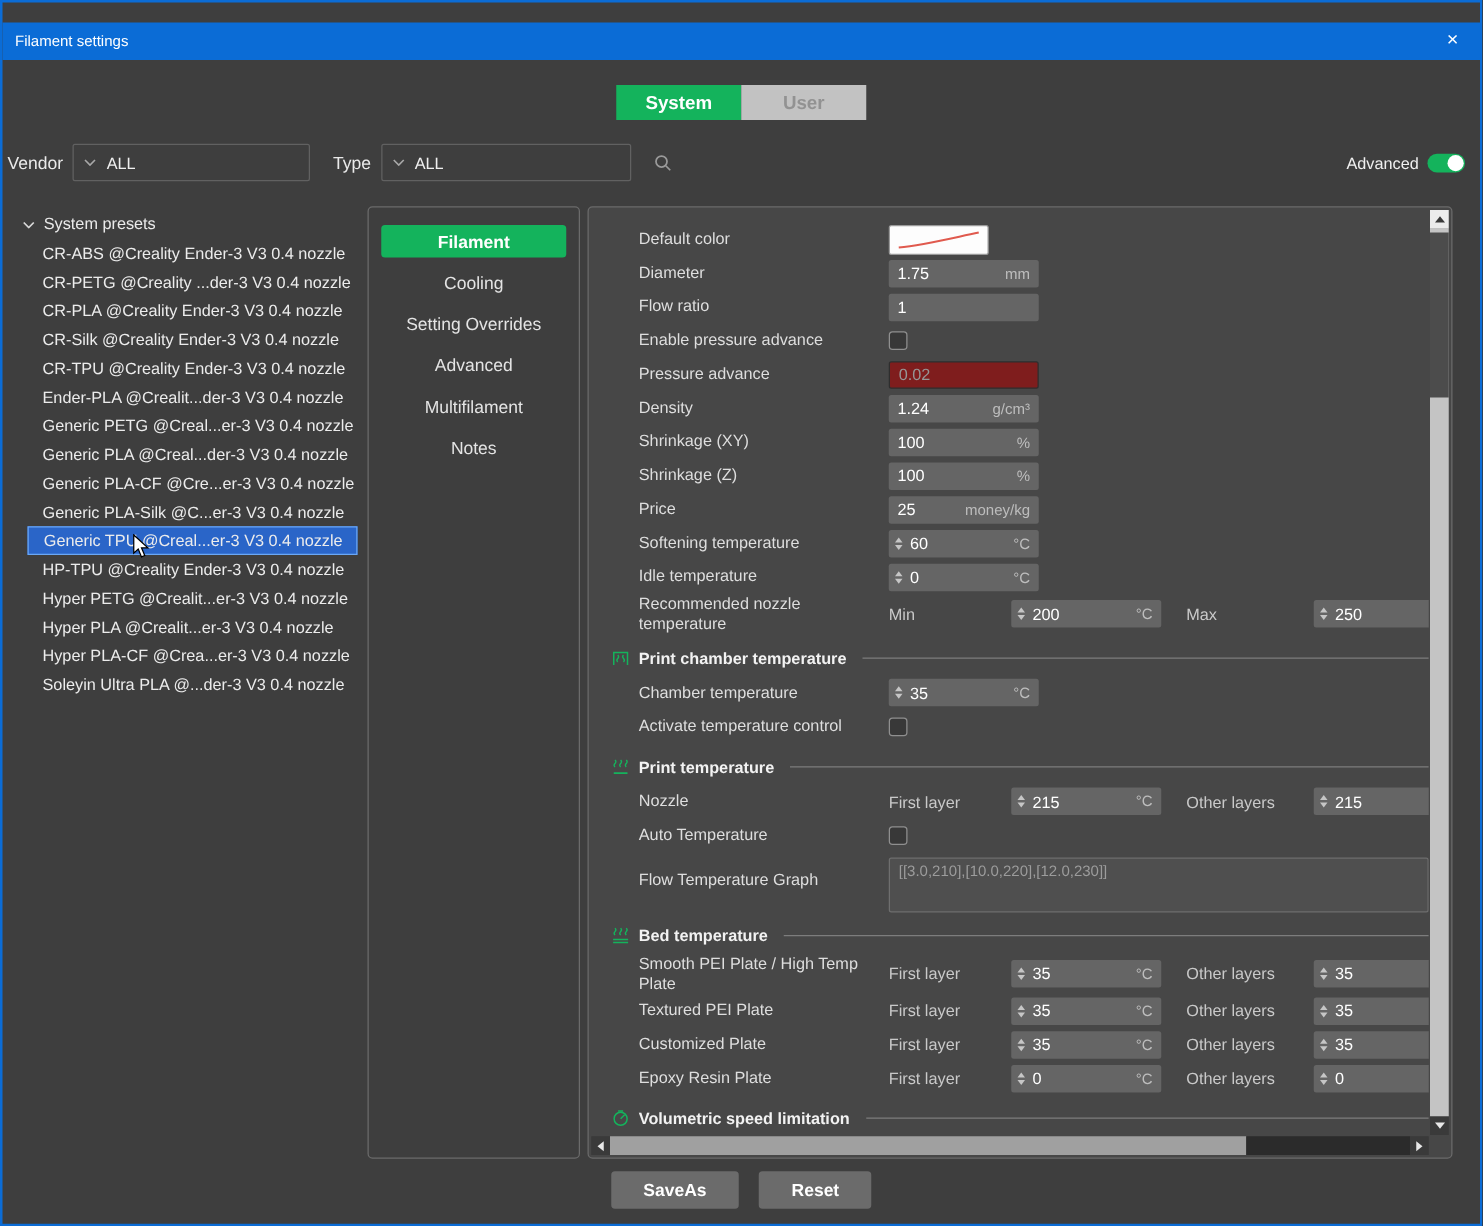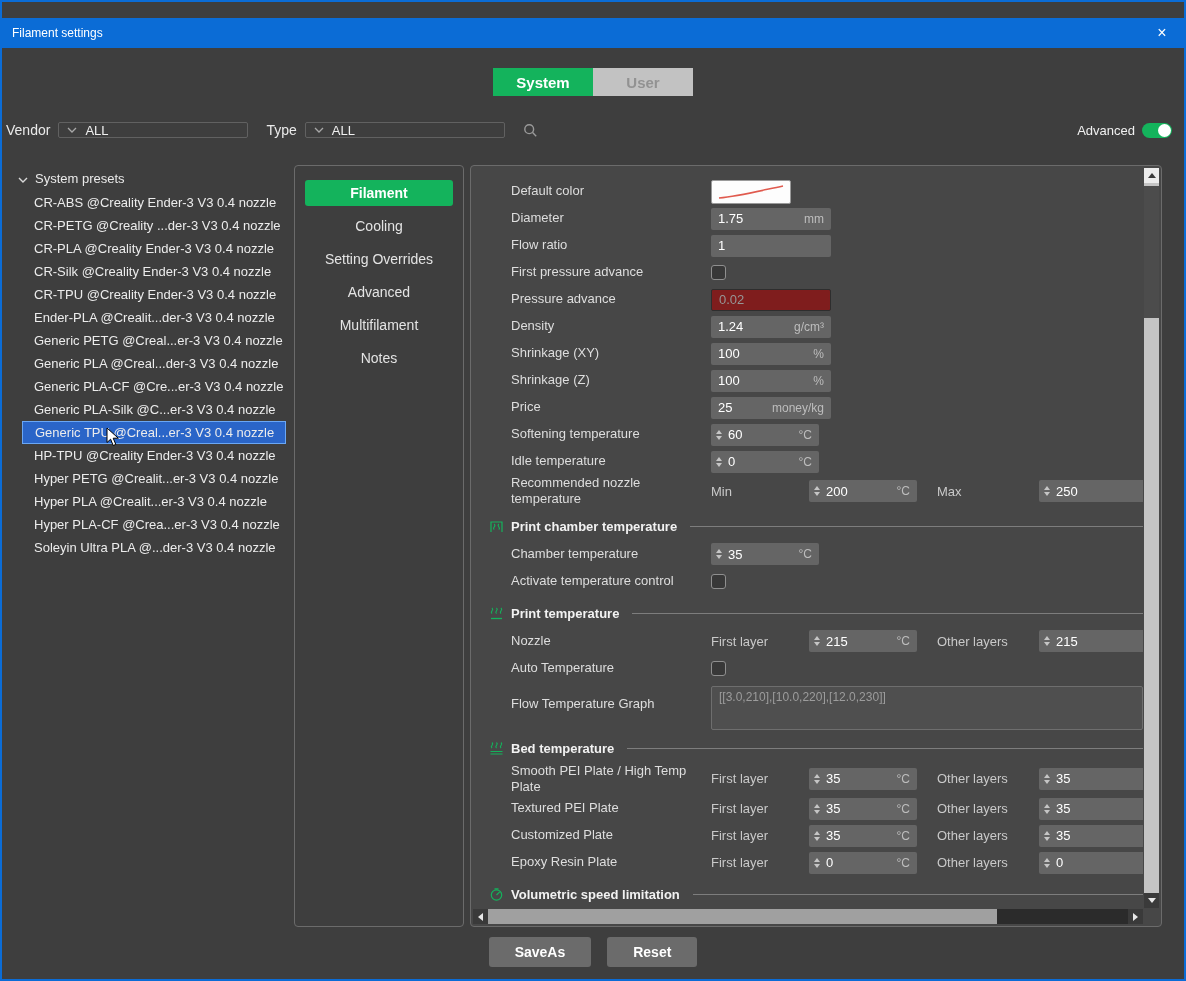--- a/index.html
+++ b/index.html
@@ -15,21 +15,21 @@
   .titlebar .title{flex:1;font-size:12px;padding-left:10px;}
   .close-btn{width:44px;height:30px;display:flex;align-items:center;justify-content:center;font-size:16px;color:#fff;}
   
   .mode-row{display:flex;justify-content:center;margin-top:20px;flex:none;}
   .mode-tab{width:100px;height:28px;display:flex;align-items:center;justify-content:center;font-size:15px;font-weight:bold;}
   .mode-tab.active{background:var(--accent);color:#fff;}
   .mode-tab.inactive{background:#c2c2c2;color:#929292;}
   
   .filter-row{display:flex;align-items:center;margin-top:19px;padding:0 12px 0 4px;height:30px;flex:none;}
   .filter-label{color:#eaeaea;font-size:14px;}
-  .combo{display:flex;align-items:center;height:16px;background:#3e3e3e;border:1px solid #616161;border-radius:2px;margin-left:8px;padding:0 8px;color:#f0f0f0;font-size:13px;gap:8px;}
+  .combo{display:flex;align-items:center;height:30px;background:#3e3e3e;border:1px solid #616161;border-radius:2px;margin-left:8px;padding:0 8px;color:#f0f0f0;font-size:13px;gap:8px;}
   .combo.vendor{width:190px;}
   .combo.type{width:200px;margin-right:0;}
   .type-label{margin-left:18px;}
   .chev svg{display:block;}
   .search{margin-left:18px;display:flex;align-items:center;}
   .adv-wrap{margin-left:auto;display:flex;align-items:center;gap:7px;}
   .adv-label{color:#f0f0f0;font-size:13px;}
   .toggle{width:30px;height:15px;border-radius:8px;background:var(--accent);position:relative;}
   .toggle .knob{position:absolute;right:1px;top:1px;width:13px;height:13px;border-radius:50%;background:#fff;}
   
@@ -49,21 +49,21 @@
   .settings-scroll{position:absolute;left:2px;top:2px;right:18px;bottom:18px;overflow:hidden;padding-top:10px;}
   .set-row{display:flex;align-items:center;min-height:27px;padding-left:38px;}
   .set-label{width:200px;flex:none;font-size:13px;color:#dedede;padding-right:10px;line-height:1.25;}
   .sub-label{width:98px;flex:none;font-size:13px;color:#c9c9c9;}
   .sub-label.second{width:102px;margin-left:20px;}
   .tinput{display:flex;align-items:center;width:120px;height:22px;background:var(--input);border-radius:2px;padding:0 7px;flex:none;}
   .tinput .val{flex:1;color:#fff;font-size:13px;}
   .tinput .unit,.spin .unit{color:#bdbdbd;font-size:12px;white-space:nowrap;}
   .tinput.disabled{background:#7f1d1d;border:1px solid #2e2e2e;}
   .tinput.disabled .val{color:#969696;}
-  .spin{display:flex;align-items:center;width:108px;height:22px;background:var(--input);border-radius:2px;padding:0 7px 0 5px;flex:none;}
+  .spin{display:flex;align-items:center;width:120px;height:22px;background:var(--input);border-radius:2px;padding:0 7px 0 5px;flex:none;}
   .spin .val{flex:1;color:#fff;font-size:13px;margin-left:6px;}
   .spin-arrows{display:flex;flex-direction:column;gap:2px;}
   .tri-up{width:0;height:0;border-left:3.5px solid transparent;border-right:3.5px solid transparent;border-bottom:4px solid #c6c6c6;display:block;}
   .tri-dn{width:0;height:0;border-left:3.5px solid transparent;border-right:3.5px solid transparent;border-top:4px solid #c6c6c6;display:block;}
   .checkbox{width:15px;height:15px;background:#383838;border:1px solid #8f8f8f;border-radius:3px;flex:none;}
   .swatch{width:80px;height:24px;background:#fdfdfd;border:1px solid #9a9a9a;border-radius:2px;flex:none;display:flex;align-items:center;justify-content:center;}
   .texta{width:440px;height:44px;background:#4f4f4f;border:1px solid #6e6e6e;border-radius:2px;padding:3px 7px;font-size:12px;color:#9c9c9c;line-height:1.3;overflow:hidden;}
   .texta-row{align-items:flex-start;padding-top:4px;}
   .texta-row .set-label{margin-top:10px;}
   .sec-row{display:flex;align-items:center;min-height:29px;margin-top:4px;padding-left:16px;gap:7px;}
@@ -203,21 +203,21 @@
               </div>
             </div>
             <div class="set-row">
               <div class="set-label">Flow ratio</div>
               <div class="tinput">
                 <span class="val">1</span>
                 <span class="unit"></span>
               </div>
             </div>
             <div class="set-row">
-              <div class="set-label">First pressure advance</div>
+              <div class="set-label">Enable pressure advance</div>
               <span class="checkbox"></span>
             </div>
             <div class="set-row">
               <div class="set-label">Pressure advance</div>
               <div class="tinput disabled">
                 <span class="val">0.02</span>
                 <span class="unit"></span>
               </div>
             </div>
             <div class="set-row">

